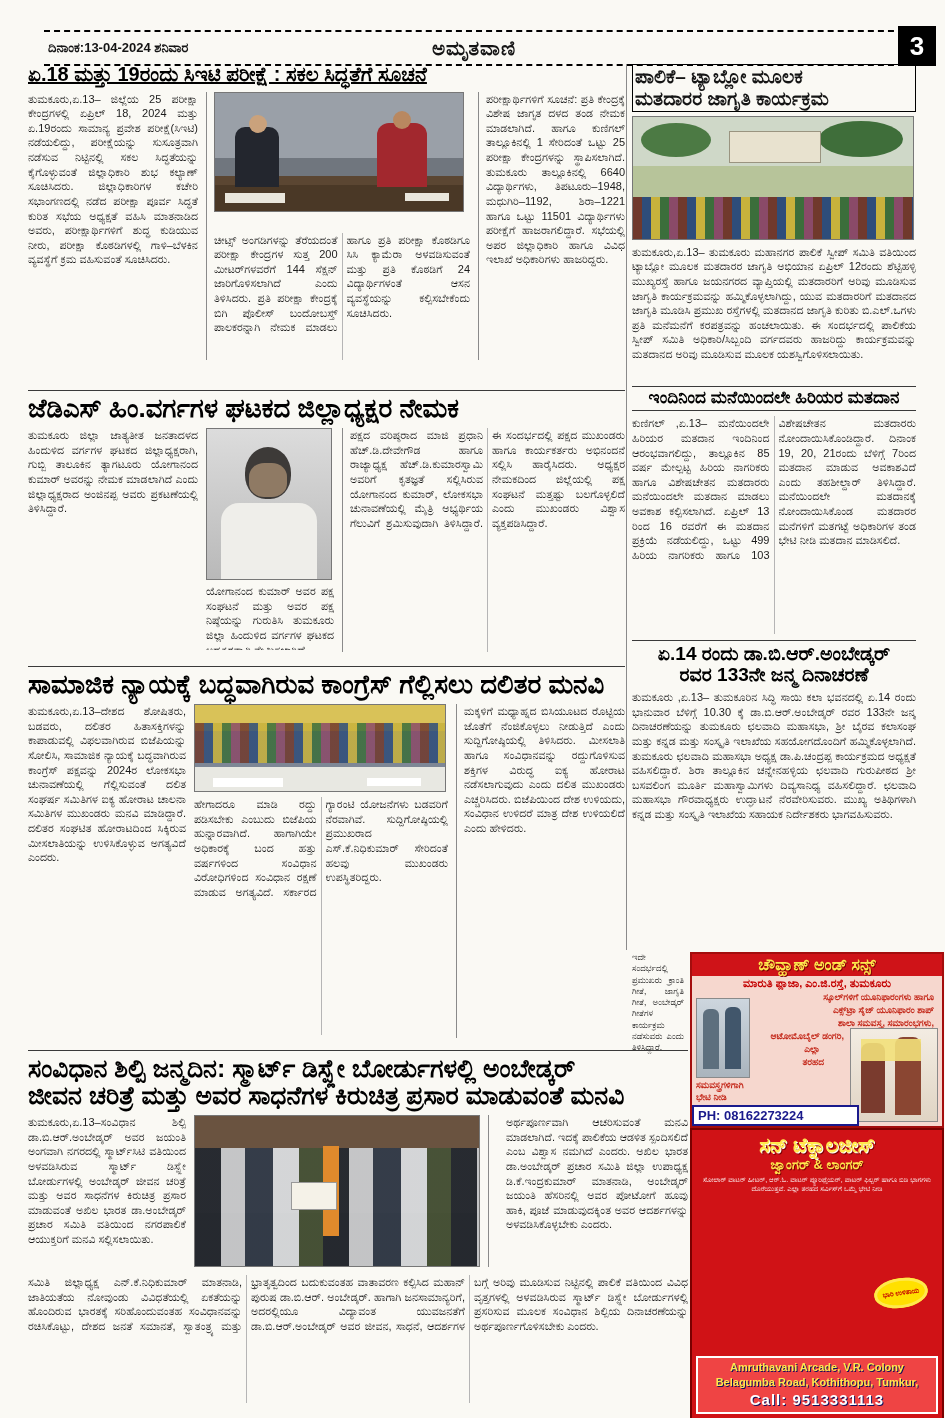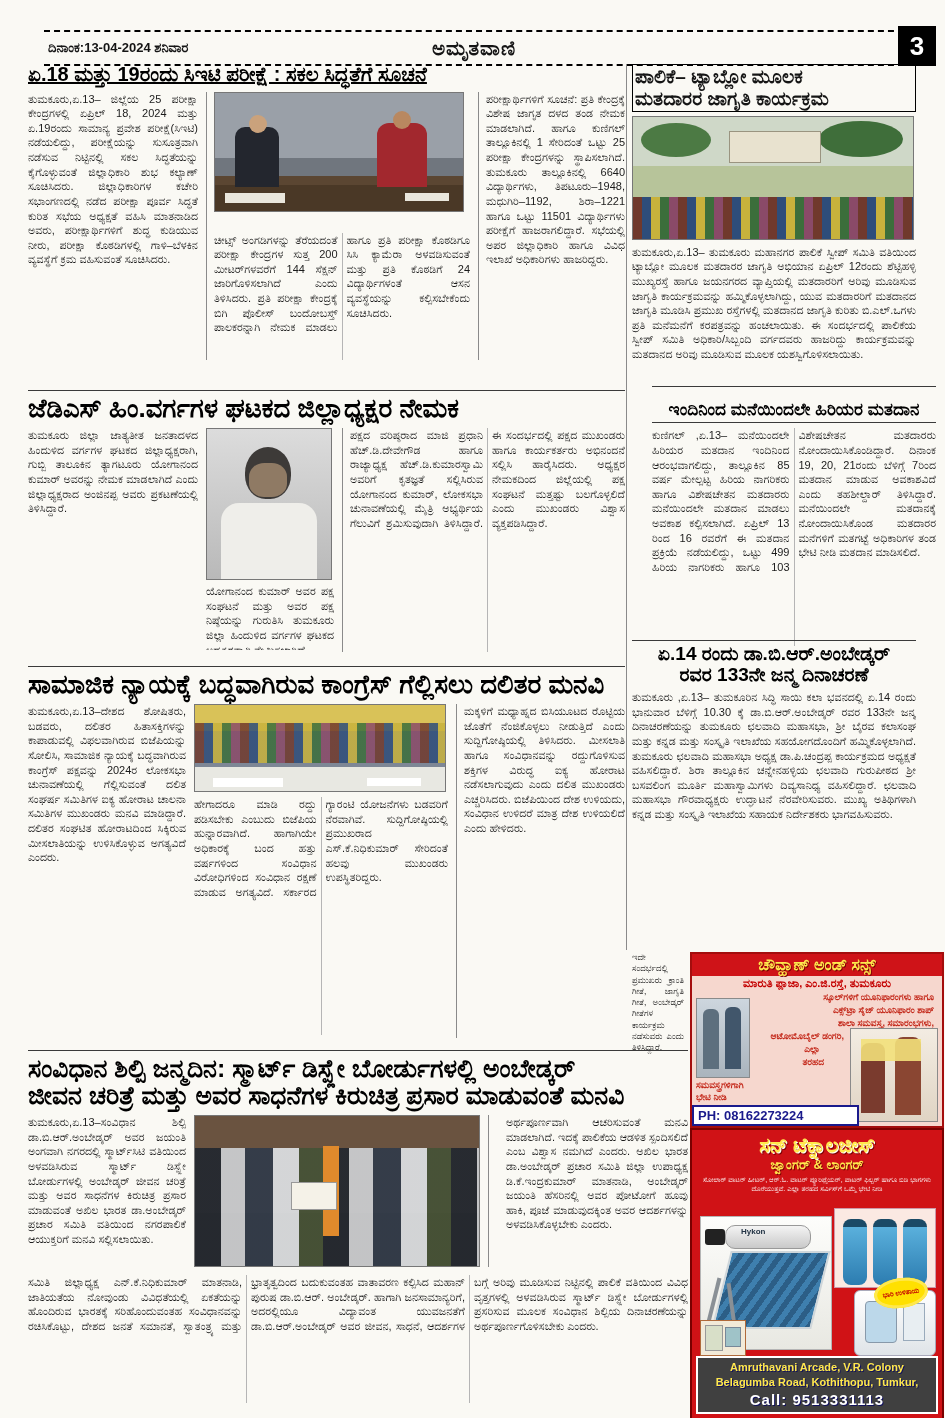--- a/index.html
+++ b/index.html
@@ -32,21 +32,21 @@
   .ad1-title{background:#cf1318;color:#ffe84d;text-align:center;font-weight:800;font-size:16px;padding:2px 0;
              text-shadow:1px 1px 0 #7a0000;}
   .ad1-sub{color:#c40000;font-weight:bold;text-align:center;font-size:11px;padding:1px 0;}
   .ad1-line{color:#c42a1c;font-size:9px;font-weight:bold;text-align:right;line-height:1.45;padding-right:6px;}
   .ad1-phone{position:absolute;left:0;bottom:0;width:62%;background:#fff;border:2px solid #1a1a8c;
              color:#1a1a8c;font-weight:800;font-size:13px;padding:1px 4px;}
   .ad2{position:absolute;left:690px;top:1128px;width:250px;height:288px;background:#d01216;border:2px solid #7a0000;}
   .ad2-title{color:#ffe84d;text-align:center;font-weight:800;font-size:20px;padding-top:4px;text-shadow:1px 1px 0 #fff,2px 2px 0 #7a0000;}
   .ad2-sub{color:#ffe84d;text-align:center;font-weight:800;font-size:13px;text-shadow:1px 1px 0 #7a0000;}
   .ad2-fine{color:#ffffff;font-size:7px;text-align:center;line-height:1.35;padding:2px 6px;}
-  .ad2-band{position:absolute;left:4px;right:4px;bottom:4px;background:#404040;border:2px solid #fff;
+  .ad2-band{position:absolute;left:4px;right:4px;bottom:4px;background:#ef4444;border:2px solid #fff;
             color:#ffe84d;text-align:center;font-weight:800;font-size:11px;line-height:1.35;padding:2px 0;
             text-shadow:1px 1px 0 #10105c;}
   .ad2-call{font-size:15px;color:#ffffff;letter-spacing:1px;}
   .star{position:absolute;right:14px;top:148px;width:54px;height:30px;background:#ffe000;border-radius:50%;
         box-shadow:0 0 0 3px #ffe84d inset;display:flex;align-items:center;justify-content:center;
         color:#c40000;font-size:7px;font-weight:800;transform:rotate(-8deg);}
   .capt{font-size:10px;font-weight:bold;}
 </style>
 </head>
 <body>
@@ -135,21 +135,21 @@
     </div>
     <div class="photo" style="width:280px;height:122px;margin-top:4px;background:linear-gradient(#cfd8c8 0 40%,#b7c49a 40% 70%,#9a9a7c 70% 100%);">
       <div class="abs" style="left:8px;top:6px;width:70px;height:34px;background:#4c7a44;border-radius:50%;"></div>
       <div class="abs" style="right:10px;top:4px;width:84px;height:36px;background:#3f6e3a;border-radius:50%;"></div>
       <div class="abs" style="left:96px;top:14px;width:90px;height:30px;background:#e8e2cf;border:1px solid #9a9480;"></div>
       <div class="crowd" style="bottom:0;"></div>
     </div>
     <div class="bt" style="margin-top:5px;height:158px;">ತುಮಕೂರು,ಏ.13– ತುಮಕೂರು ಮಹಾನಗರ ಪಾಲಿಕೆ ಸ್ವೀಪ್ ಸಮಿತಿ ವತಿಯಿಂದ ಟ್ಯಾಬ್ಲೋ ಮೂಲಕ ಮತದಾರರ ಜಾಗೃತಿ ಅಭಿಯಾನ ಏಪ್ರಿಲ್ 12ರಂದು ಶೆಟ್ಟಿಹಳ್ಳಿ ಮುಖ್ಯರಸ್ತೆ ಹಾಗೂ ಜಯನಗರದ ವ್ಯಾಪ್ತಿಯಲ್ಲಿ ಮತದಾರರಿಗೆ ಅರಿವು ಮೂಡಿಸುವ ಜಾಗೃತಿ ಕಾರ್ಯಕ್ರಮವನ್ನು ಹಮ್ಮಿಕೊಳ್ಳಲಾಗಿದ್ದು, ಯುವ ಮತದಾರರಿಗೆ ಮತದಾನದ ಜಾಗೃತಿ ಮೂಡಿಸಿ ಪ್ರಮುಖ ರಸ್ತೆಗಳಲ್ಲಿ ಮತದಾನದ ಜಾಗೃತಿ ಕುರಿತು ಬಿ.ಎಲ್.ಒಗಳು ಪ್ರತಿ ಮನೆಮನೆಗೆ ಕರಪತ್ರವನ್ನು ಹಂಚಲಾಯಿತು. ಈ ಸಂದರ್ಭದಲ್ಲಿ ಪಾಲಿಕೆಯ ಸ್ವೀಪ್ ಸಮಿತಿ ಅಧಿಕಾರಿ/ಸಿಬ್ಬಂದಿ ವರ್ಗದವರು ಹಾಜರಿದ್ದು ಕಾರ್ಯಕ್ರಮವನ್ನು ಮತದಾನದ ಅರಿವು ಮೂಡಿಸುವ ಮೂಲಕ ಯಶಸ್ವಿಗೊಳಿಸಲಾಯಿತು.</div>
   </div>
 
-  <div class="sect rule-top" style="left:652px;top:386px;width:284px;height:252px;padding-top:14px;">
+  <div class="sect rule-top" style="left:632px;top:386px;width:284px;height:252px;padding-top:2px;">
     <div class="hl" style="font-size:17px;text-align:center;border-bottom:1px solid #3a3a3a;padding-bottom:3px;">ಇಂದಿನಿಂದ ಮನೆಯಿಂದಲೇ ಹಿರಿಯರ ಮತದಾನ</div>
     <div class="bt cols2" style="margin-top:5px;height:218px;">ಕುಣಿಗಲ್ ,ಏ.13– ಮನೆಯಿಂದಲೇ ಹಿರಿಯರ ಮತದಾನ ಇಂದಿನಿಂದ ಆರಂಭವಾಗಲಿದ್ದು, ತಾಲ್ಲೂಕಿನ 85 ವರ್ಷ ಮೇಲ್ಪಟ್ಟ ಹಿರಿಯ ನಾಗರಿಕರು ಹಾಗೂ ವಿಶೇಷಚೇತನ ಮತದಾರರು ಮನೆಯಿಂದಲೇ ಮತದಾನ ಮಾಡಲು ಅವಕಾಶ ಕಲ್ಪಿಸಲಾಗಿದೆ. ಏಪ್ರಿಲ್ 13 ರಿಂದ 16 ರವರೆಗೆ ಈ ಮತದಾನ ಪ್ರಕ್ರಿಯೆ ನಡೆಯಲಿದ್ದು, ಒಟ್ಟು 499 ಹಿರಿಯ ನಾಗರಿಕರು ಹಾಗೂ 103 ವಿಶೇಷಚೇತನ ಮತದಾರರು ನೋಂದಾಯಿಸಿಕೊಂಡಿದ್ದಾರೆ. ದಿನಾಂಕ 19, 20, 21ರಂದು ಬೆಳಿಗ್ಗೆ 7ರಿಂದ ಮತದಾನ ಮಾಡುವ ಅವಕಾಶವಿದೆ ಎಂದು ತಹಶೀಲ್ದಾರ್ ತಿಳಿಸಿದ್ದಾರೆ. ಮನೆಯಿಂದಲೇ ಮತದಾನಕ್ಕೆ ನೋಂದಾಯಿಸಿಕೊಂಡ ಮತದಾರರ ಮನೆಗಳಿಗೆ ಮತಗಟ್ಟೆ ಅಧಿಕಾರಿಗಳ ತಂಡ ಭೇಟಿ ನೀಡಿ ಮತದಾನ ಮಾಡಿಸಲಿದೆ.</div>
   </div>
 
   <div class="sect rule-top" style="left:632px;top:640px;width:284px;height:308px;padding-top:3px;">
     <div class="hl" style="font-size:19px;text-align:center;">ಏ.14 ರಂದು ಡಾ.ಬಿ.ಆರ್.ಅಂಬೇಡ್ಕರ್</div>
     <div class="hl" style="font-size:19px;text-align:center;">ರವರ 133ನೇ ಜನ್ಮ ದಿನಾಚರಣೆ</div>
     <div class="bt" style="margin-top:5px;height:252px;">ತುಮಕೂರು ,ಏ.13– ತುಮಕೂರಿನ ಸಿದ್ಧಿ ಸಾಯಿ ಕಲಾ ಭವನದಲ್ಲಿ ಏ.14 ರಂದು ಭಾನುವಾರ ಬೆಳಿಗ್ಗೆ 10.30 ಕ್ಕೆ ಡಾ.ಬಿ.ಆರ್.ಅಂಬೇಡ್ಕರ್ ರವರ 133ನೇ ಜನ್ಮ ದಿನಾಚರಣೆಯನ್ನು ತುಮಕೂರು ಛಲವಾದಿ ಮಹಾಸಭಾ, ಶ್ರೀ ಬೈರವ ಕಲಾಸಂಘ ಮತ್ತು ಕನ್ನಡ ಮತ್ತು ಸಂಸ್ಕೃತಿ ಇಲಾಖೆಯ ಸಹಯೋಗದೊಂದಿಗೆ ಹಮ್ಮಿಕೊಳ್ಳಲಾಗಿದೆ. ತುಮಕೂರು ಛಲವಾದಿ ಮಹಾಸಭಾ ಅಧ್ಯಕ್ಷ ಡಾ.ಪಿ.ಚಂದ್ರಪ್ಪ ಕಾರ್ಯಕ್ರಮದ ಅಧ್ಯಕ್ಷತೆ ವಹಿಸಲಿದ್ದಾರೆ. ಶಿರಾ ತಾಲ್ಲೂಕಿನ ಚನ್ನೇನಹಳ್ಳಿಯ ಛಲವಾದಿ ಗುರುಪೀಠದ ಶ್ರೀ ಬಸವಲಿಂಗ ಮೂರ್ತಿ ಮಹಾಸ್ವಾಮಿಗಳು ದಿವ್ಯಸಾನಿಧ್ಯ ವಹಿಸಲಿದ್ದಾರೆ. ಛಲವಾದಿ ಮಹಾಸಭಾ ಗೌರವಾಧ್ಯಕ್ಷರು ಉದ್ಘಾಟನೆ ನೆರವೇರಿಸುವರು. ಮುಖ್ಯ ಅತಿಥಿಗಳಾಗಿ ಕನ್ನಡ ಮತ್ತು ಸಂಸ್ಕೃತಿ ಇಲಾಖೆಯ ಸಹಾಯಕ ನಿರ್ದೇಶಕರು ಭಾಗವಹಿಸುವರು.</div>
   </div>
   <div class="sect bt" style="left:632px;top:952px;width:52px;height:170px;font-size:8.5px;">ಇದೇ ಸಂದರ್ಭದಲ್ಲಿ ಪ್ರಮುಖರು ಕ್ರಾಂತಿ ಗೀತೆ, ಜಾಗೃತಿ ಗೀತೆ, ಅಂಬೇಡ್ಕರ್ ಗೀತೆಗಳ ಕಾರ್ಯಕ್ರಮ ನಡೆಸುವರು ಎಂದು ತಿಳಿಸಿದ್ದಾರೆ.</div>
@@ -177,47 +177,20 @@
     <div class="ad1-line" style="position:absolute;left:4px;bottom:34px;text-align:left;">ಸಮವಸ್ತ್ರಗಳಿಗಾಗಿ</div>
     <div class="ad1-line" style="position:absolute;left:4px;bottom:22px;text-align:left;">ಭೇಟಿ ನೀಡಿ</div>
     <div class="ad1-phone">PH: 08162273224</div>
   </div>
 
   <div class="ad2">
     <div class="ad2-title">ಸನ್ ಟೆಕ್ನಾಲಜೀಸ್</div>
     <div class="ad2-sub">ಜ್ವಾಂಗರ್ &amp; ಲಾಂಗರ್</div>
     <div class="ad2-fine">ಸೋಲಾರ್ ವಾಟರ್ ಹೀಟರ್, ಆರ್.ಓ. ವಾಟರ್ ಪ್ಯೂರಿಫೈಯರ್, ವಾಟರ್ ಫಿಲ್ಟರ್ ಹಾಗೂ ಬಿಡಿ ಭಾಗಗಳು ದೊರೆಯುತ್ತವೆ. ಎಲ್ಲಾ ತರಹದ ಸರ್ವಿಸ್‌ಗೆ ಒಮ್ಮೆ ಭೇಟಿ ನೀಡಿ</div>
 
-    <div class="abs" style="left:6px;top:78px;width:238px;height:148px;">
-
-      <div class="abs" style="left:2px;top:8px;width:130px;height:132px;background:linear-gradient(#fdfdfb,#e8e8e2);border:1px solid #b5b5b5;">
-        <div class="abs" style="left:24px;top:8px;width:84px;height:22px;background:linear-gradient(#f4f4f4,#c9c9c9);border-radius:10px;border:1px solid #999;"></div>
-        <div class="abs" style="left:4px;top:12px;width:20px;height:16px;background:#222;border-radius:3px;"></div>
-        <div class="abs" style="left:20px;top:34px;width:96px;height:74px;background:repeating-linear-gradient(115deg,#3e7fae 0 6px,#2c5e86 6px 12px);transform:skewX(-14deg);border:2px solid #cfd6da;"></div>
-        <div class="abs" style="left:8px;top:60px;width:4px;height:70px;background:#8a9096;transform:rotate(14deg);"></div>
-        <div class="abs" style="left:30px;top:66px;width:4px;height:64px;background:#8a9096;transform:rotate(-8deg);"></div>
-        <div class="abs capt" style="left:40px;top:10px;font-size:8px;color:#234;">Hykon</div>
-      </div>
-
-      <div class="abs" style="left:136px;top:0px;width:100px;height:78px;background:#fbe9e2;border:1px solid #c9a;">
-        <div class="abs" style="left:8px;top:10px;width:24px;height:58px;background:linear-gradient(#5ab0dc,#2c7cb0);border-radius:8px;border-top:8px solid #1b4a66;"></div>
-        <div class="abs" style="left:38px;top:10px;width:24px;height:58px;background:linear-gradient(#5ab0dc,#2c7cb0);border-radius:8px;border-top:8px solid #1b4a66;"></div>
-        <div class="abs" style="left:68px;top:10px;width:24px;height:58px;background:linear-gradient(#5ab0dc,#2c7cb0);border-radius:8px;border-top:8px solid #1b4a66;"></div>
-      </div>
-
-      <div class="abs" style="left:156px;top:82px;width:80px;height:64px;background:linear-gradient(#ffffff,#dfe4e8);border:1px solid #aab;border-radius:6px;">
-        <div class="abs" style="left:10px;top:10px;width:30px;height:40px;background:#bcd8ea;border:1px solid #89a;border-radius:4px;"></div>
-        <div class="abs" style="left:48px;top:12px;width:20px;height:36px;background:#e8eef2;border:1px solid #9ab;"></div>
-      </div>
-
-      <div class="abs" style="left:2px;top:112px;width:44px;height:34px;background:#f2ead8;border:1px solid #b09;border-color:#b06a3a;">
-        <div class="abs" style="left:4px;top:4px;width:16px;height:24px;background:#d8dfc8;border:1px solid #999;"></div>
-        <div class="abs" style="left:24px;top:6px;width:14px;height:18px;background:#9fc3c8;border:1px solid #789;"></div>
-      </div>
-    </div>
     <div class="star">ಭಾರಿ ಉಳಿತಾಯ</div>
     <div class="ad2-band">
       <div>Amruthavani Arcade, V.R. Colony</div>
       <div>Belagumba Road, Kothithopu, Tumkur,</div>
       <div class="ad2-call">Call: 9513331113</div>
     </div>
   </div>
 
 </div>
 

